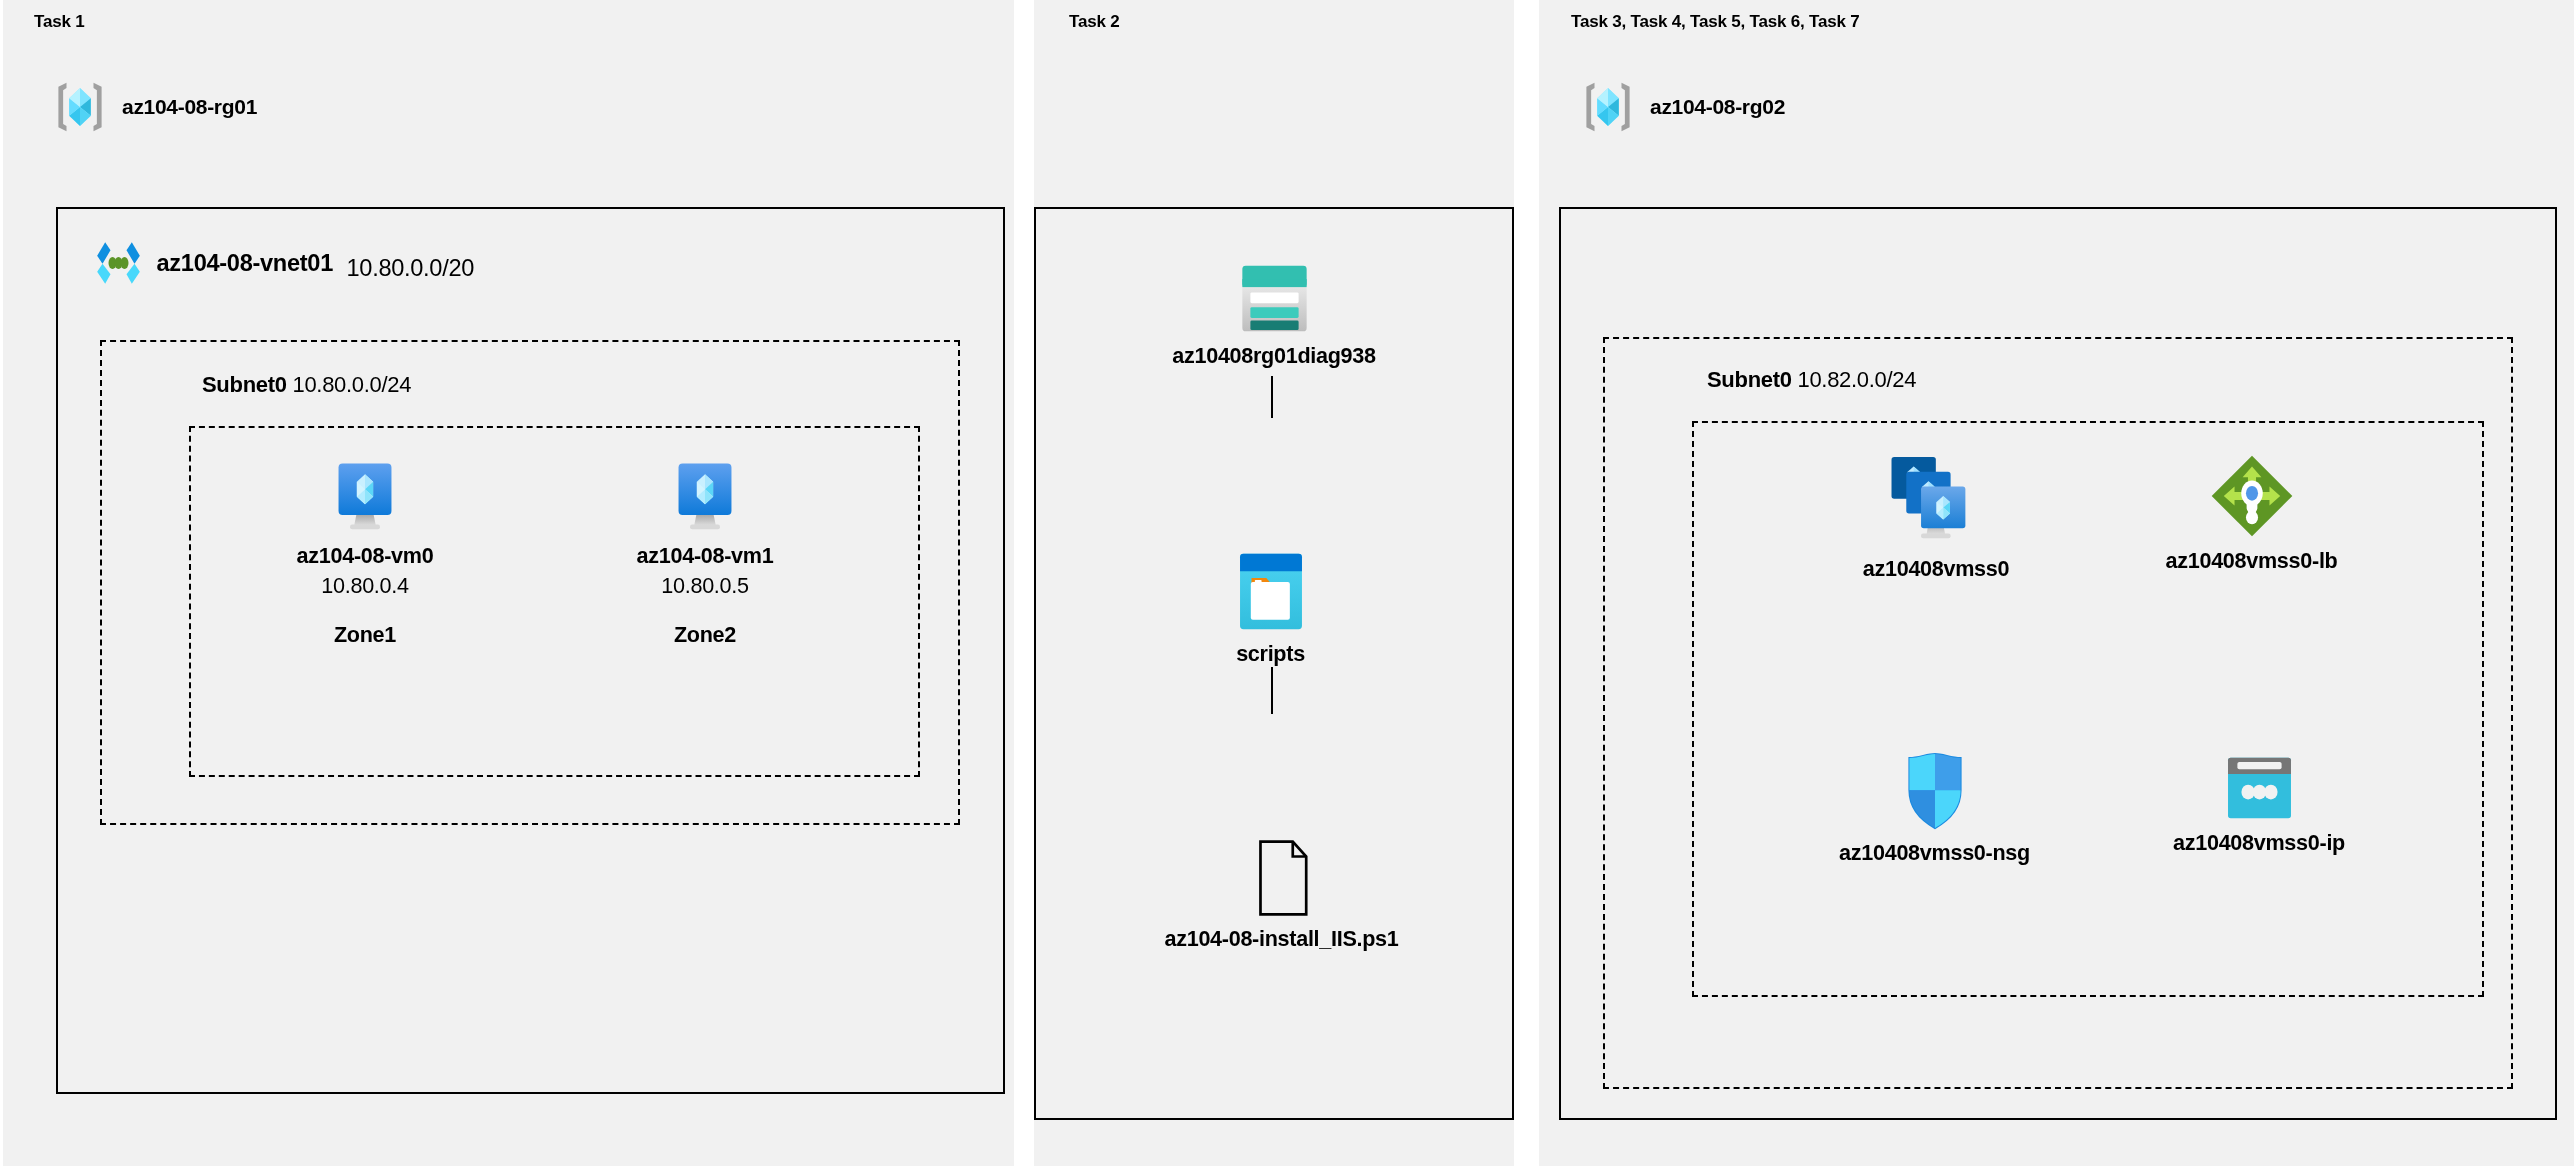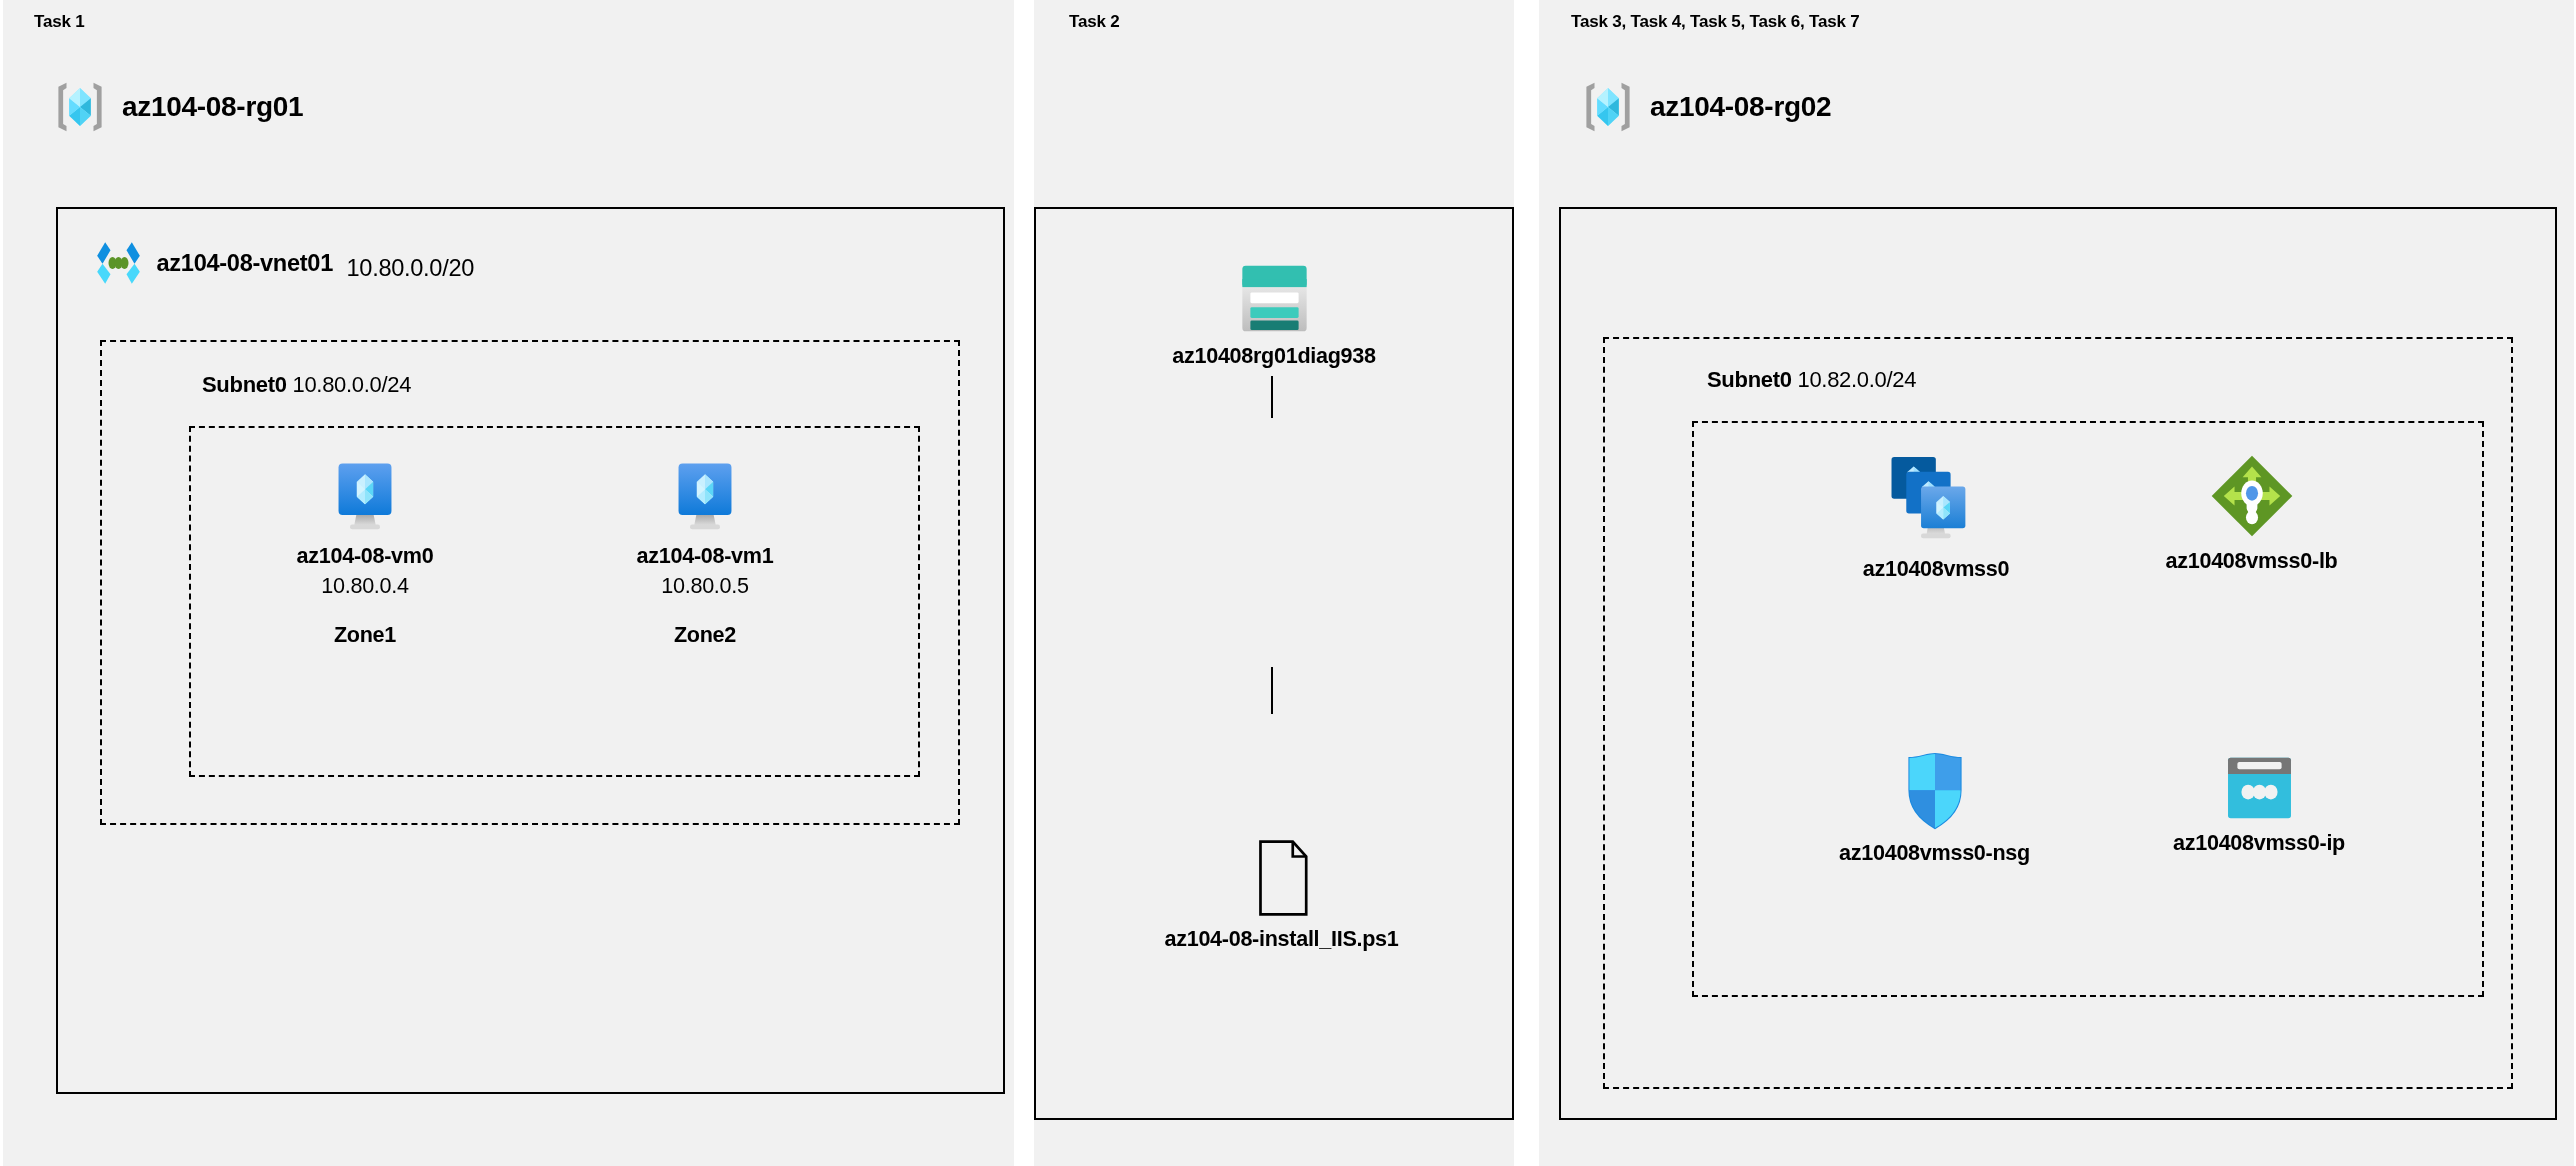--- a/index.html
+++ b/index.html
@@ -45,21 +45,21 @@
   
   .rg-row {
     position: absolute;
     display: flex;
     align-items: center;
     gap: 15px;
   }
   #rg-row-1 { left: 53px; top: 80px; }
   #rg-row-2 { left: 42px; top: 80px; }
   .rg-name {
-    font-size: 28px;
+    font-size: 21px;
     font-weight: bold;
     color: #000;
     white-space: nowrap;
     letter-spacing: -0.3px;
   }
 
   
   .solid-box {
     position: absolute;
     border: 2.7px solid #000;
@@ -329,20 +329,38 @@
         <rect x="18" y="44" width="72" height="16" rx="2" fill="#ffffff"></rect>
         <rect x="18" y="66" width="72" height="16" rx="2" fill="#3ccbbc"></rect>
         <rect x="18" y="86" width="72" height="14" rx="2" fill="#187d74"></rect>
       </svg>
     </div>
     <div class="node-label">az10408rg01diag938</div>
   </div>
 
   <div class="conn-line" id="conn-diag-scripts"></div>
 
+  <div class="node" id="node-scripts">
+    <div class="icon-container">
+      <svg viewBox="0 0 104 120" width="70" height="81">
+        <defs>
+          <linearGradient id="cnbody" x1="0" y1="0" x2="0" y2="1">
+            <stop offset="0" stop-color="#4cd3f2"></stop>
+              <stop offset="1" stop-color="#32bedd"></stop>
+          </linearGradient>
+        </defs>
+        <rect x="6" y="4" width="92" height="112" rx="5" fill="url(#cnbody)"></rect>
+        <path d="M6 9 a5 5 0 0 1 5 -5 h82 a5 5 0 0 1 5 5 v21 h-92 Z" fill="#0078d4"></path>
+        <path d="M23 40 h22 l7 8 h-29 Z" fill="#f2870d"></path>
+        <rect x="28" y="43" width="10" height="4" rx="1" fill="#ffffff"></rect>
+        <rect x="22" y="46" width="58" height="56" rx="3" fill="#ffffff"></rect>
+      </svg>
+    </div>
+    <div class="node-label">scripts</div>
+  </div>
 
   <div class="conn-line" id="conn-scripts-ps1"></div>
 
   <div class="node" id="node-ps1">
     <div class="icon-file">
       <svg viewBox="0 0 92 116" width="62" height="78">
         <path d="M14 4 H62 L82 26 V112 H14 Z" fill="#f1f1f1" stroke="#000" stroke-width="4" stroke-linejoin="miter"></path>
         <path d="M62 4 V26 H82" fill="none" stroke="#000" stroke-width="4"></path>
       </svg>
     </div>

